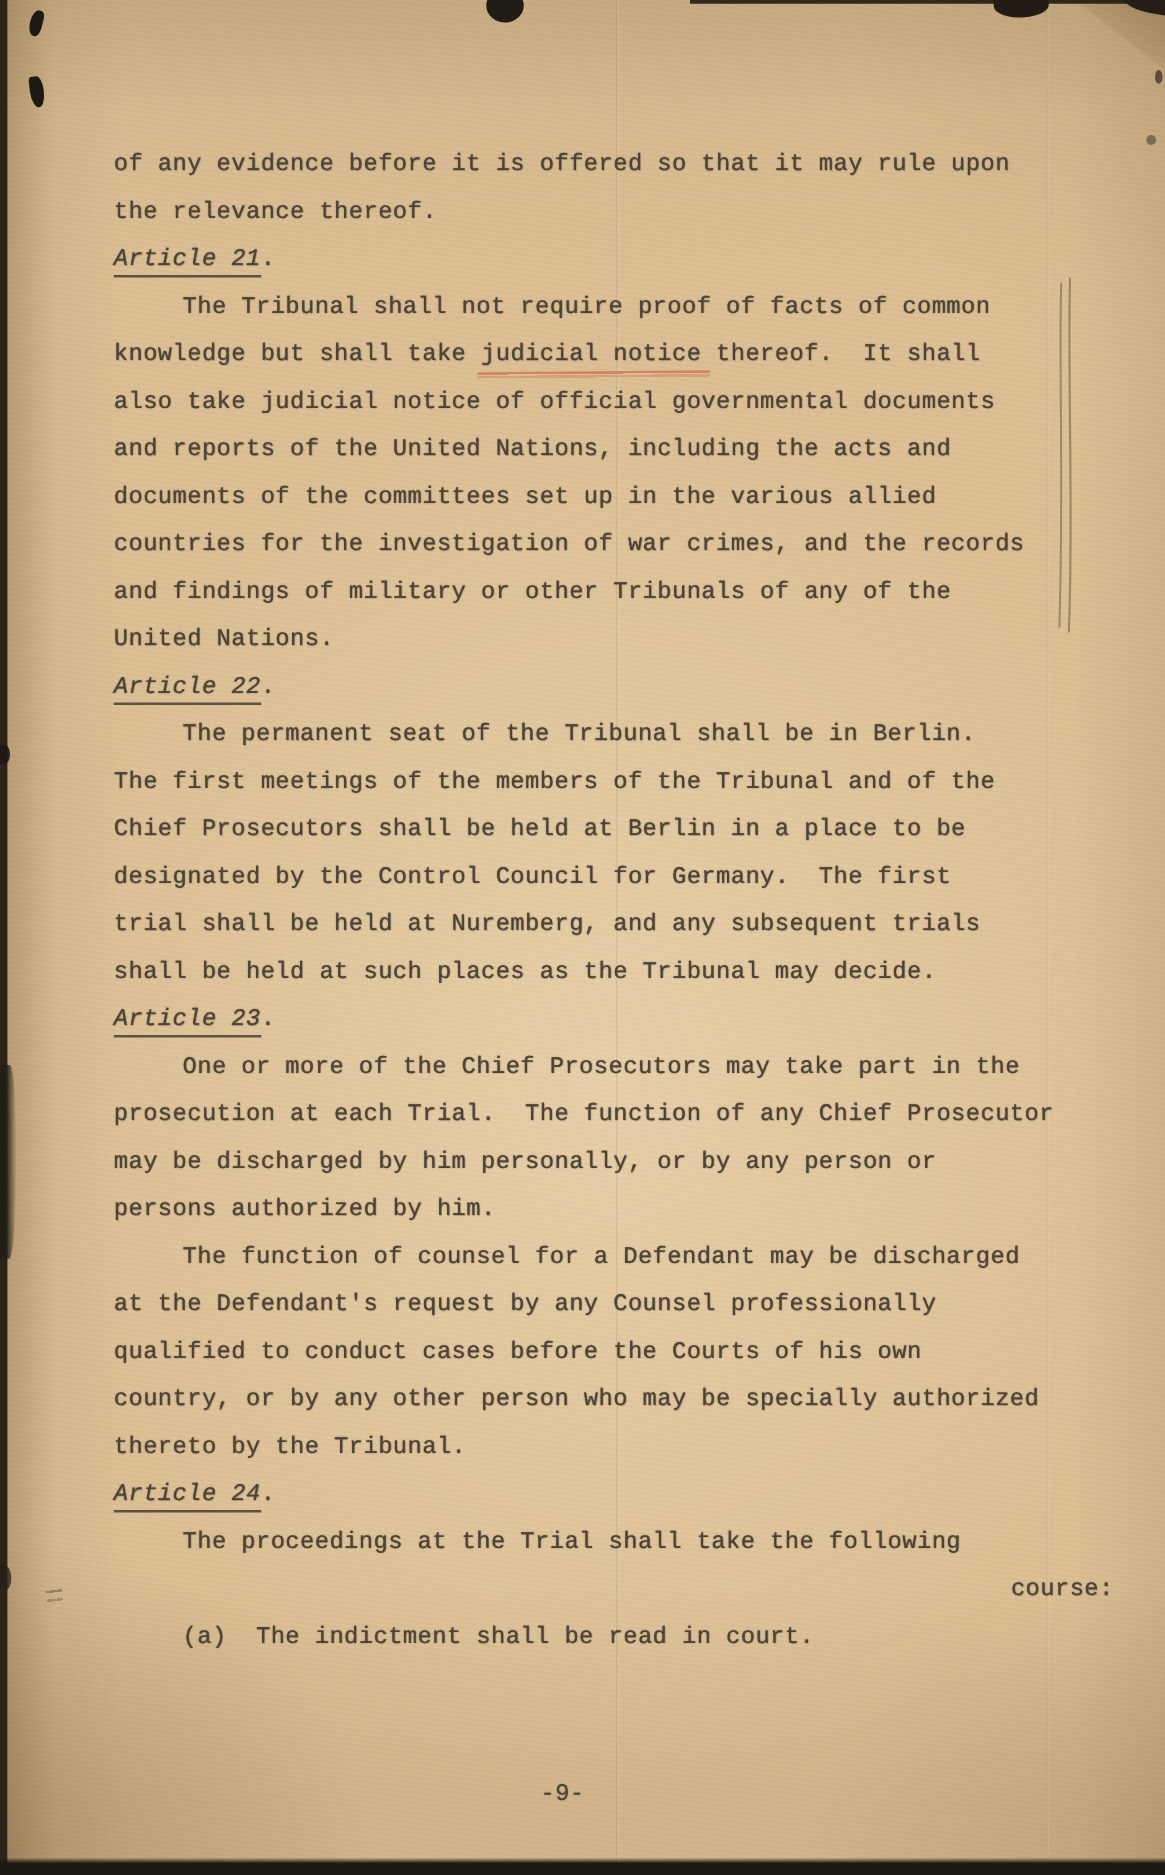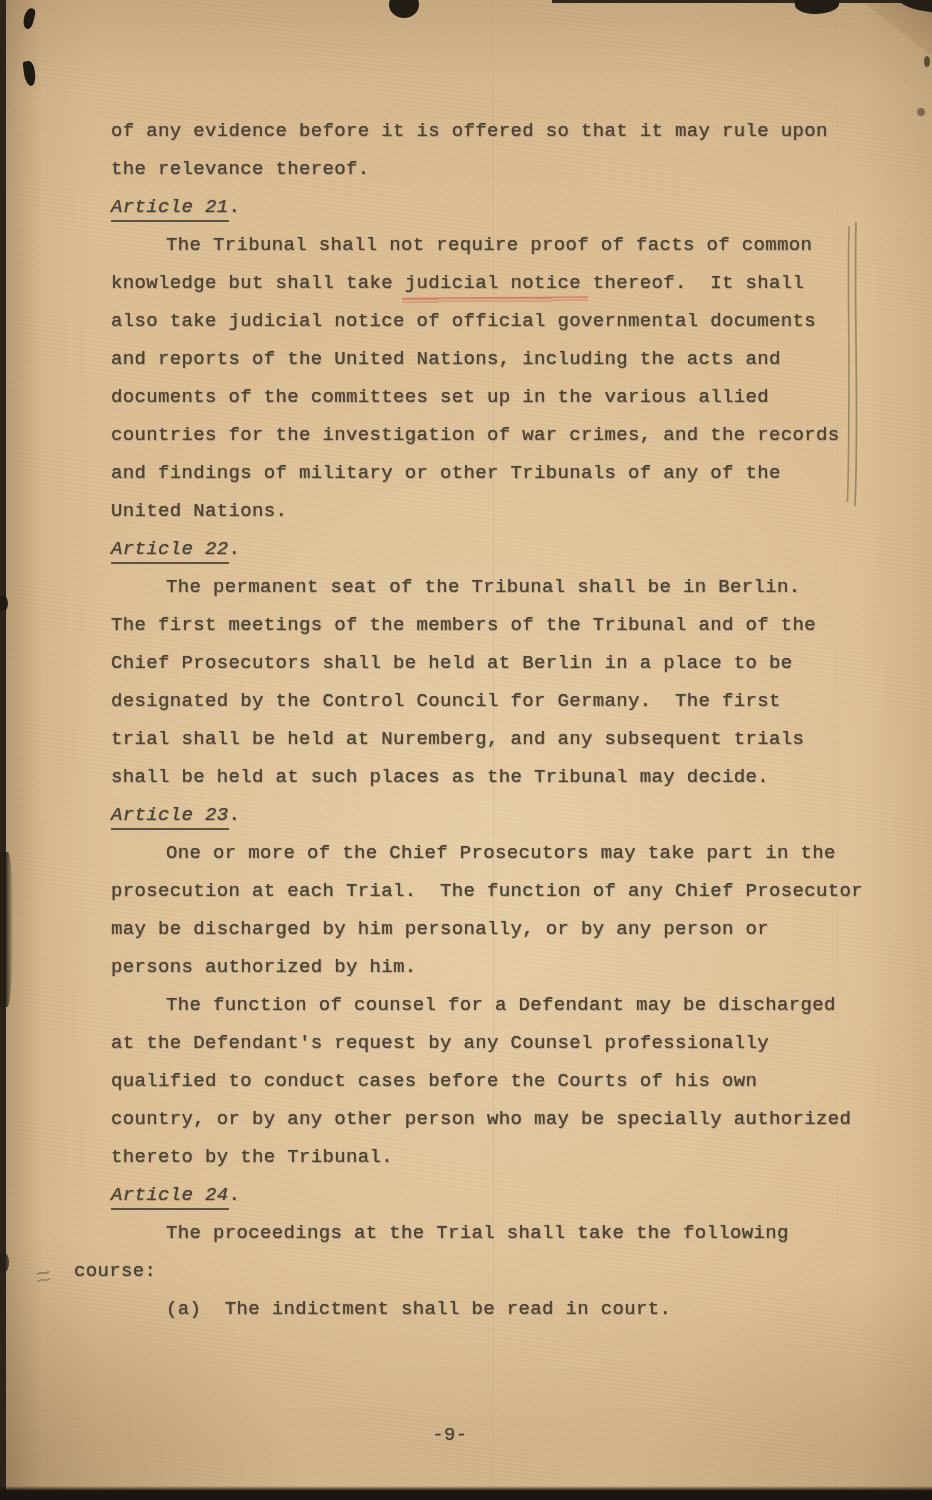--- a/index.html
+++ b/index.html
@@ -55,23 +55,23 @@
     background:linear-gradient(180deg, transparent 2px, rgba(90,80,65,0.75) 2px 4px, transparent 4px 9px, rgba(90,80,65,0.6) 9px 11px, transparent 11px);}
   
   .margin-pencil{position:absolute;left:832px;top:218px;width:28px;height:292px;}
   
   .text-flow{
     position:absolute;left:85px;top:112px;width:800px;
     font-size:19px;line-height:38px;letter-spacing:0.35px;
     color:var(--ink,#4c4337);white-space:pre;
     text-shadow:0 0 1px rgba(72,62,50,0.85), 0.6px 0.5px 0 rgba(72,62,50,0.22);
   }
-  .line{height:38px;margin-left:20px;}
+  .line{height:38px;}
   .line.ind{padding-left:55px;}
-  .line.out{margin-left:-17px;}
+  .line.out{margin-left:-17px;text-align:right;}
   .ink-underline{border-bottom:2px solid rgba(72,62,50,0.85);padding-bottom:2px;font-style:italic;}
   .red-underline{position:relative;}
   .red-underline::after{
     content:"";position:absolute;left:-3px;right:-7px;bottom:-9px;height:6px;
     transform:rotate(-0.5deg);
     background:linear-gradient(180deg,
       rgba(207,122,94,0.85) 0 2px, rgba(207,122,94,0) 2px 3px,
       rgba(207,122,94,0.45) 3px 5px, rgba(207,122,94,0) 5px);
   }
   .page-number{

